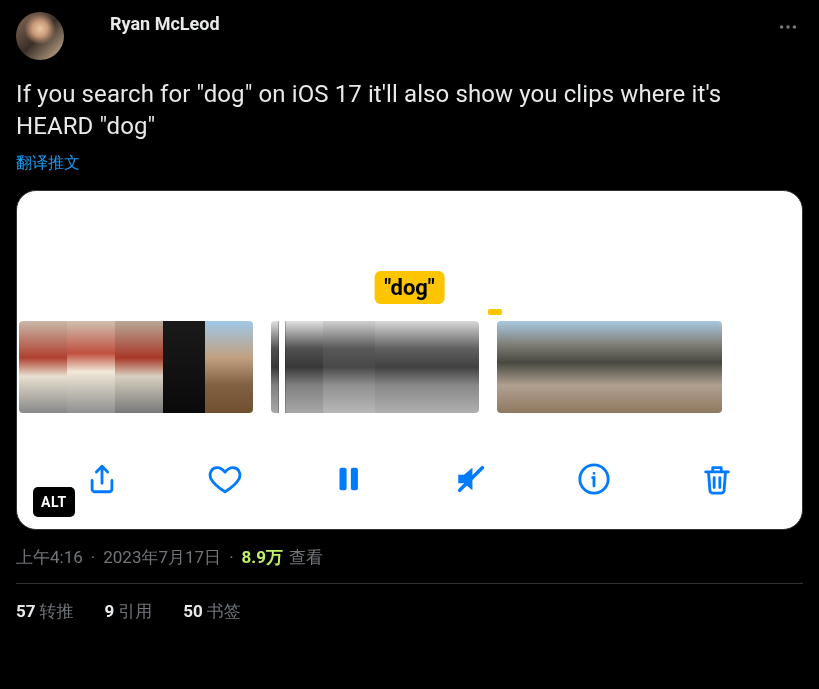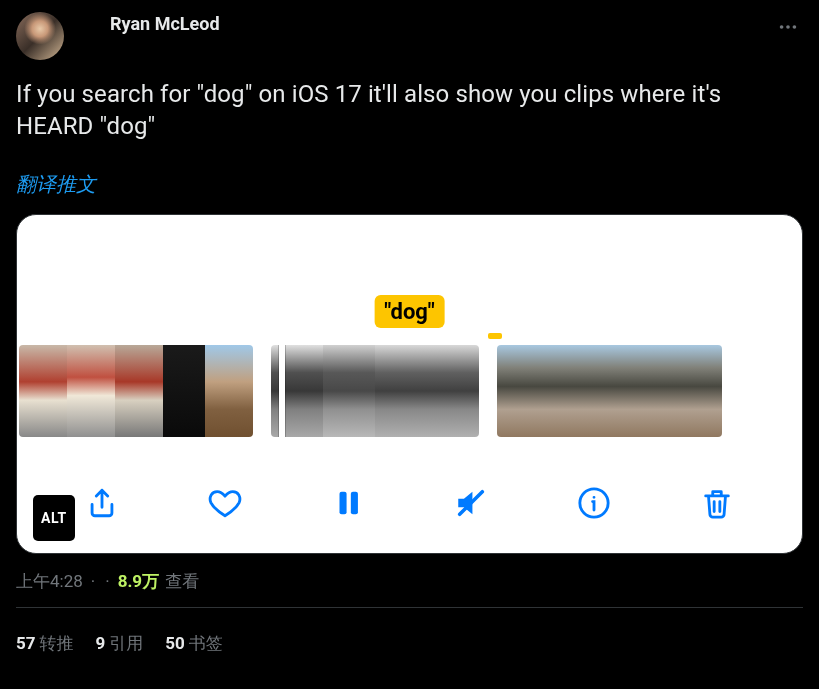--- a/index.html
+++ b/index.html
@@ -47,25 +47,24 @@
   .more-btn svg { width: 22px; height: 22px; }
   .tweet-text {
     margin-top: 18px;
     font-size: 24px;
     line-height: 1.35;
     color: #e7e9ea;
     letter-spacing: 0.1px;
   }
   .translate-link {
     display: inline-block;
-    margin-top: 28px;
+    margin-top: 10px;
     color: #1d9bf0;
-    font-size: 20px;
+    font-size: 16px;
     cursor: pointer;
-    font-style: italic;
   }
   .media-card {
     margin-top: 16px;
     background: #fff;
     border-radius: 20px;
     border: 1px solid #2f3336;
     overflow: hidden;
     position: relative;
     height: 340px;
   }
@@ -155,21 +154,21 @@
   .tb-btn svg { width: 34px; height: 34px; stroke: currentColor; fill: none; stroke-width: 2; }
   .tb-btn.fill svg { fill: currentColor; stroke: none; }
   .alt-badge {
     position: absolute;
     left: 16px;
     bottom: 12px;
     background: #000;
     color: #fff;
     font-weight: 700;
     font-size: 14px;
-    padding: 15px 8px;
+    padding: 7px 8px;
     border-radius: 5px;
     letter-spacing: 0.5px;
   }
   .meta-row {
     margin-top: 16px;
     color: #71767b;
     font-size: 17px;
     display: flex;
     align-items: baseline;
     gap: 6px;
@@ -177,22 +176,22 @@
   }
   .meta-row .sep::before { content: "·"; margin: 0 2px; }
   .meta-row .views-count { color: #bef264; font-weight: 700; }
   .divider {
     margin-top: 14px;
     border: none;
     border-top: 1px solid #2f3336;
   }
   .stats-row {
     display: flex;
-    gap: 22px;
-    margin-top: 24px;
+    gap: 31px;
+    margin-top: 16px;
     font-size: 17px;
     color: #71767b;
   }
   .stat { cursor: pointer; }
   .stat .num { color: #e7e9ea; font-weight: 700; margin-right: 4px; }
 </style>
 </head>
 <body>
 
 
@@ -276,22 +275,23 @@
       <svg viewBox="0 0 24 24">
           <path d="M4 7h16M9 7V4h6v3M6 7l1 13a2 2 0 0 0 2 2h6a2 2 0 0 0 2-2l1-13M10 11v7M14 11v7" stroke-linecap="round" stroke-linejoin="round"></path>
         </svg>
     </div>
   </div>
 
   <div class="alt-badge">ALT</div>
 </div>
 
 <div class="meta-row">
-  <span>上午4:28</span>
+  <span>上午4:16</span>
   <span class="sep"></span>
+  <span>2023年7月17日</span>
   <span class="sep"></span>
   <span class="views-count">8.9万</span>
   <span>查看</span>
 </div>
 
 <hr class="divider">
 
 <div class="stats-row">
   <span class="stat">
     <span class="num">57</span><span>转推</span>

